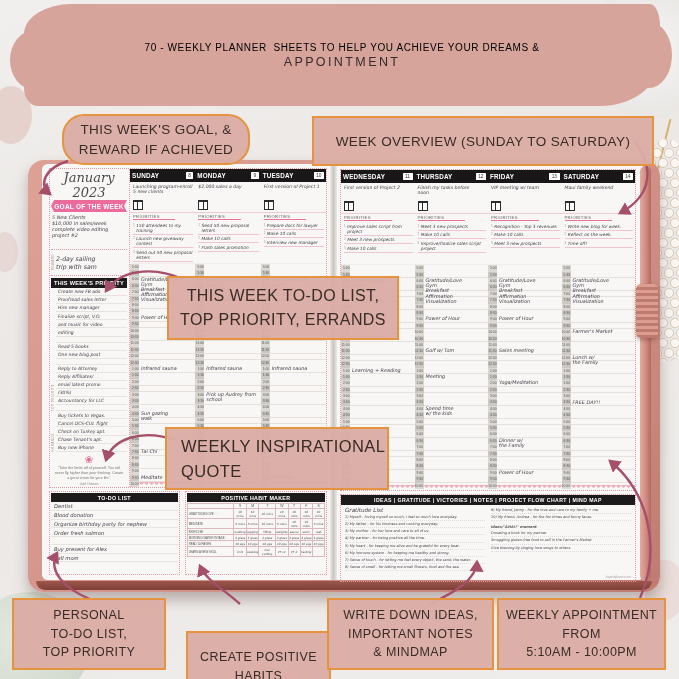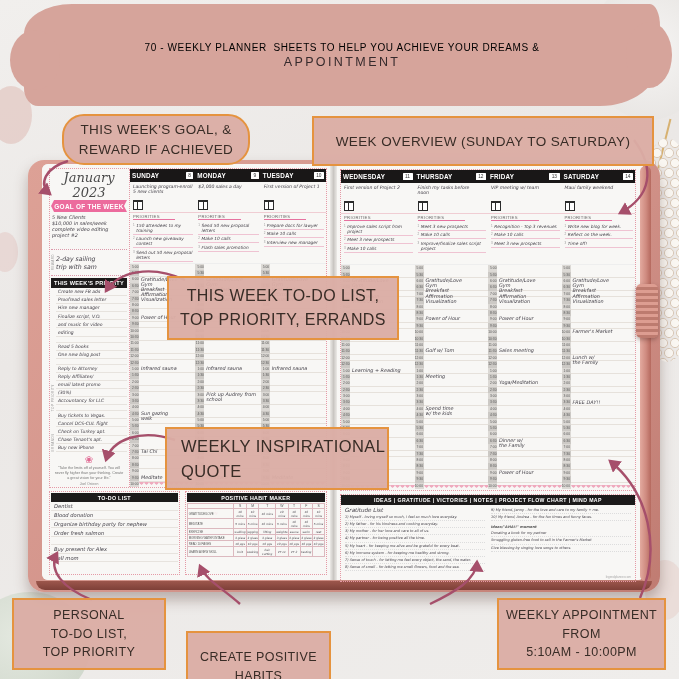--- a/index.html
+++ b/index.html
@@ -897,16 +897,19 @@
   </div>
   <div class="callout co-todo">THIS WEEK TO-DO LIST,
 TOP PRIORITY, ERRANDS</div>
   <div class="callout co-quote">WEEKLY INSPIRATIONAL
 QUOTE</div>
   <div class="callout co-bottom co-b1">PERSONAL
 TO-DO LIST,
 TOP PRIORITY</div>
   <div class="callout co-bottom co-b2">CREATE POSITIVE
 HABITS</div>
+  <div class="callout co-bottom co-b3">WRITE DOWN IDEAS,
+IMPORTANT NOTES
+&amp; MINDMAP</div>
   <div class="callout co-bottom co-b4">WEEKLY APPOINTMENT
 FROM
 5:10AM - 10:00PM</div>
 </div>
 
 </body></html>

